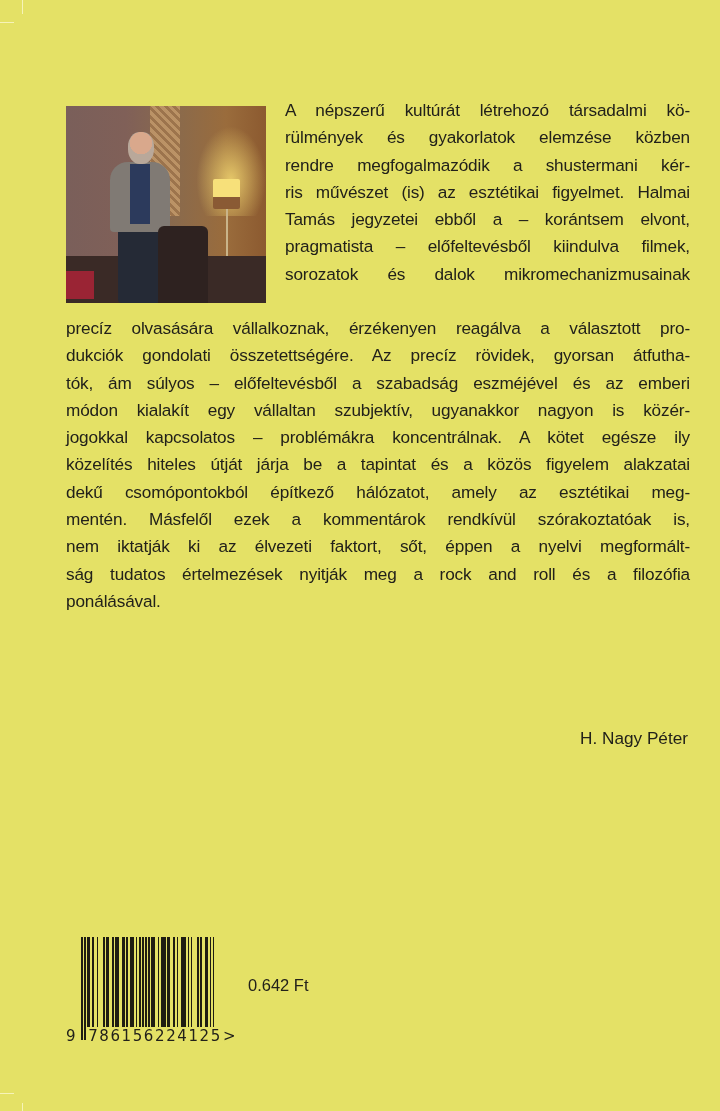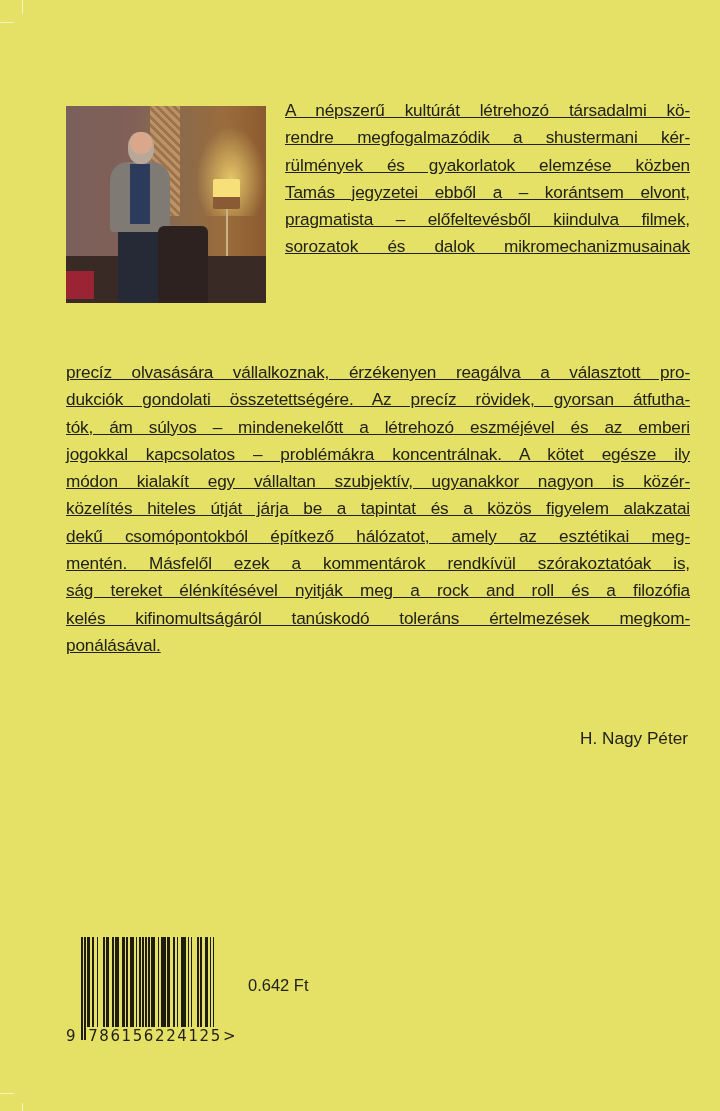--- a/index.html
+++ b/index.html
@@ -30,23 +30,23 @@
     background: radial-gradient(circle at 50% 35%, #d9a88c 0 45%, #b9a89a 46% 100%); }
   .photo .body { position: absolute; left: 44px; top: 56px; width: 60px; height: 70px;
     background: #807a74; border-radius: 18px 18px 4px 4px; }
   .photo .shirt { position: absolute; left: 64px; top: 58px; width: 20px; height: 60px; background: #2c3a5c; }
   .photo .legs { position: absolute; left: 52px; top: 122px; width: 46px; height: 75px; background: #252a36; border-radius: 4px; }
 
   .text {
     position: absolute; font-size: 17.2px; line-height: 27.3px; text-align: justify;
     letter-spacing: -0.15px; word-spacing: 0px;
   }
-  .line { display: block; white-space: nowrap; text-align-last: justify; text-align: justify; text-decoration: underline; }
+  .line { display: block; white-space: nowrap; text-align-last: justify; text-align: justify; }
   .narrow { left: 285px; width: 405px; top: 97px; }
-  .wide { left: 66px; width: 624px; top: 315px; margin-top: 44px; }
+  .wide { left: 66px; width: 624px; top: 315px; }
   .wide .last { text-align-last: left; }
   .author { position: absolute; right: 32px; top: 728px; font-size: 17.2px; white-space: nowrap; }
 
   .barcode { position: absolute; left: 81px; top: 937px; width: 134px; height: 103px; display: flex; }
   .barcode span { display: block; height: 96px; background: #1f1d12; }
   .barcode span.g { height: 103px; }
   .barcode span.s { background: transparent; }
   .isbn { position: absolute; left: 66px; top: 1027px; font-family: "DejaVu Sans", sans-serif; font-size: 15px; letter-spacing: 1.6px; white-space: nowrap; background: transparent; }
   .isbn .first { margin-right: 10px; }
   .isbn .digits { background: #e4e166; padding: 0 1px; }
@@ -69,38 +69,39 @@
   <div class="redcush"></div>
   <div class="legs"></div>
   <div class="body"></div>
   <div class="shirt"></div>
   <div class="head"></div>
   <div class="chair"></div>
 </div>
 
 <div class="text narrow">
   <span class="line">A népszerű kultúrát létrehozó társadalmi kö-</span>
+  <span class="line">rülmények és gyakorlatok elemzése közben</span>
   <span class="line">rendre megfogalmazódik a shustermani kér-</span>
-  <span class="line">rülmények és gyakorlatok elemzése közben</span>
+  <span class="line">ris művészet (is) az esztétikai figyelmet. Halmai</span>
   <span class="line">Tamás jegyzetei ebből a – korántsem elvont,</span>
   <span class="line">pragmatista – előfeltevésből kiindulva filmek,</span>
   <span class="line">sorozatok és dalok mikromechanizmusainak</span>
 </div>
 
 <div class="text wide">
   <span class="line">precíz olvasására vállalkoznak, érzékenyen reagálva a választott pro-</span>
   <span class="line">dukciók gondolati összetettségére. Az precíz rövidek, gyorsan átfutha-</span>
-  <span class="line">tók, ám súlyos – mindenekelőtt a létrehozó eszméjével és az emberi</span>
+  <span class="line">tók, ám súlyos – előfeltevésből a szabadság eszméjével és az emberi</span>
+  <span class="line">módon kialakít egy vállaltan szubjektív, ugyanakkor nagyon is közér-</span>
   <span class="line">jogokkal kapcsolatos – problémákra koncentrálnak. A kötet egésze ily</span>
-  <span class="line">módon kialakít egy vállaltan szubjektív, ugyanakkor nagyon is közér-</span>
   <span class="line">közelítés hiteles útját járja be a tapintat és a közös figyelem alakzatai</span>
   <span class="line">dekű csomópontokból építkező hálózatot, amely az esztétikai meg-</span>
   <span class="line">mentén. Másfelől ezek a kommentárok rendkívül szórakoztatóak is,</span>
-  <span class="line">ság tereket élénkítésével nyitják meg a rock and roll és a filozófia</span>
-  <span class="line">kelés kifinomultságáról tanúskodó toleráns értelmezések megkom-</span>
+  <span class="line">nem iktatják ki az élvezeti faktort, sőt, éppen a nyelvi megformált-</span>
+  <span class="line">ság tudatos értelmezések nyitják meg a rock and roll és a filozófia</span>
   <span class="line last">ponálásával.</span>
 </div>
 
 <div class="author">H. Nagy Péter</div>
 
 <div class="barcode" id="barcode">
     <span class="g" style="width: 1.57647px;"></span>
     <span class="s" style="width: 1.57647px;"></span>
     <span class="g" style="width: 1.57647px;"></span>
     <span class="s" style="width: 1.57647px;"></span>

